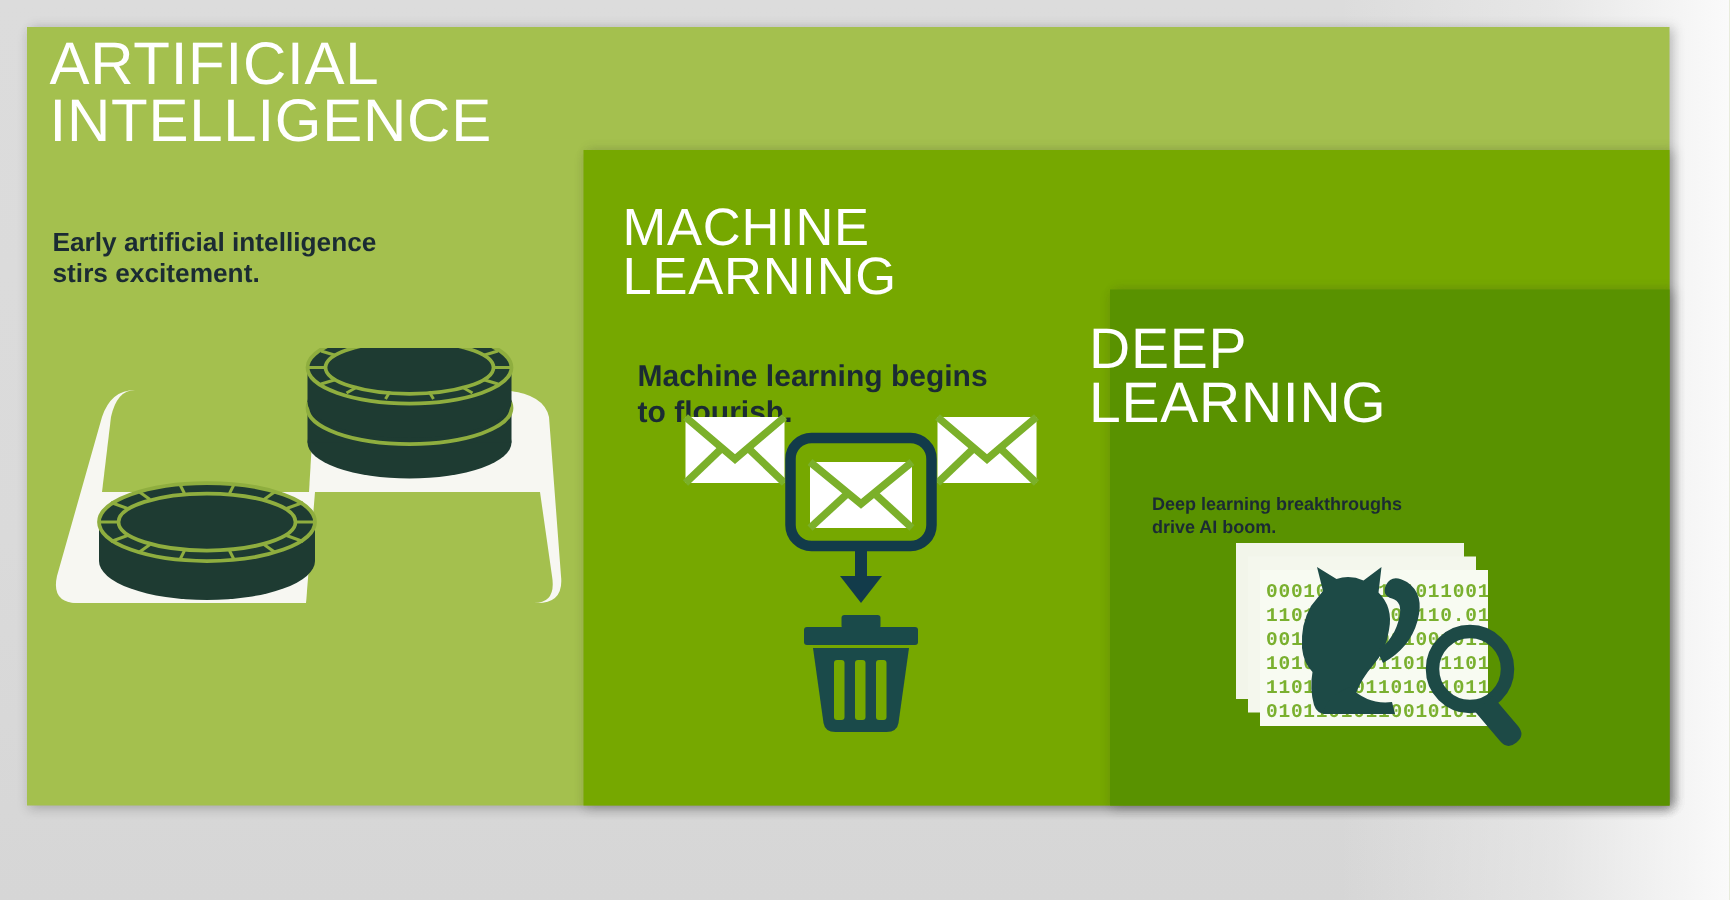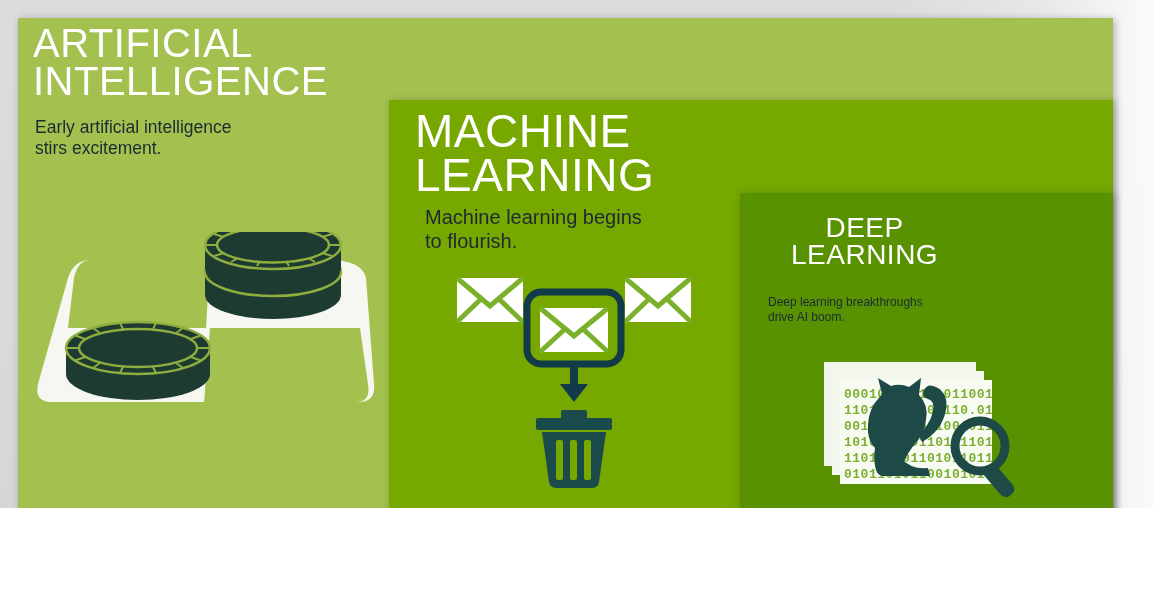--- a/index.html
+++ b/index.html
@@ -6,21 +6,21 @@
     margin: 0;
     padding: 0;
     background: #ffffff;
   }
   body {
     font-family: "Liberation Sans", sans-serif;
   }
   #infographic {
     position: relative;
     width: 1153px;
-    height: 508px;
+    height: 600px;
     overflow: hidden;
     background: #dddddd;
   }
   
   .bg-base {
     position: absolute;
     inset: 0;
     background: linear-gradient(180deg, #dcdcdc 0%, #dadada 60%, #d6d6d6 100%);
   }
   .bg-right-fade {
@@ -46,30 +46,31 @@
     position: absolute;
     color: #ffffff;
     font-weight: 400;
     letter-spacing: 0.5px;
     line-height: 0.95;
     white-space: pre-line;
   }
   .p-sub {
     position: absolute;
     color: #1b2b33;
-    font-weight: normal;
+    font-weight: bold;
     line-height: 1.22;
     white-space: pre-line;
+    margin-top: 34px;
   }
 
   #ai-title { left: 33px;  top: 24px;  font-size: 40px; }
   #ai-sub   { left: 35px;  top: 117px; font-size: 17.5px; }
-  #ml-title { left: 415px; top: 110px; font-size: 46px; }
+  #ml-title { left: 415px; top: 135px; font-size: 35px; }
   #ml-sub   { left: 425px; top: 205px; font-size: 20px; }
-  #dl-title { left: 791px; top: 215px; font-size: 28px; text-align: center; }
+  #dl-title { left: 726px; top: 215px; font-size: 38px; }
   #dl-sub   { left: 768px; top: 295px; font-size: 12px; }
 
   
   .art { position: absolute; }
   #art-checkers { left: 28px;  top: 232px; width: 352px; height: 178px; }
   #art-spam     { left: 443px; top: 268px; width: 262px; height: 222px; }
   #art-cat      { left: 812px; top: 358px; width: 232px; height: 142px; }
 
   
   #timeline {

